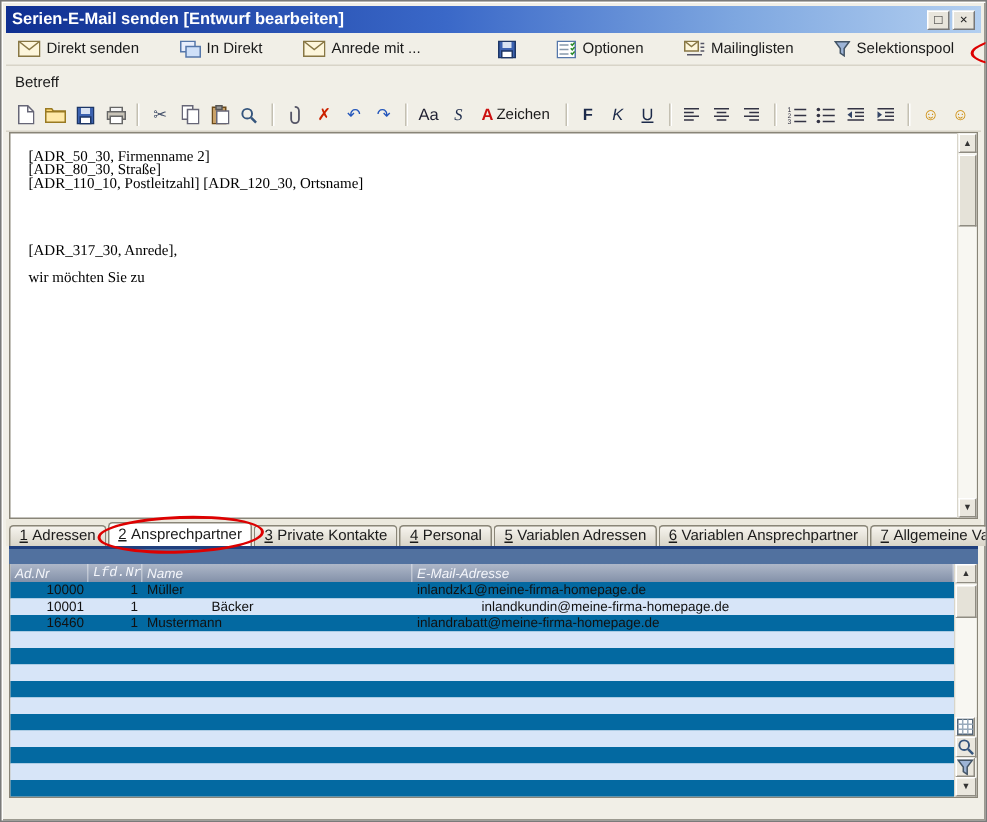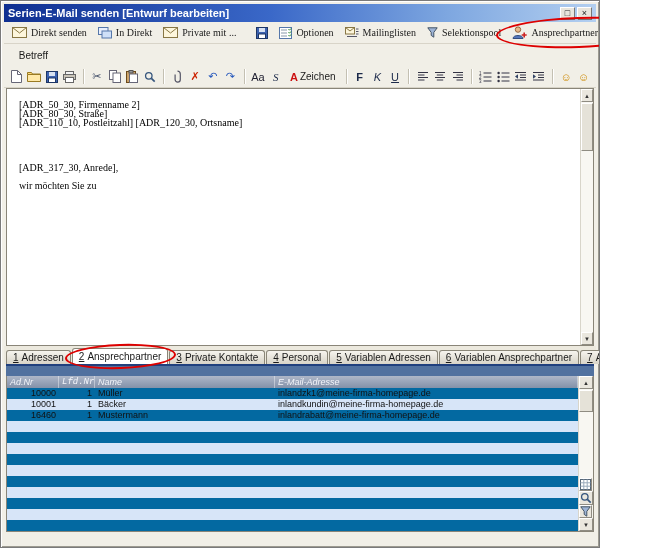--- a/index.html
+++ b/index.html
@@ -1,46 +1,46 @@
 <!DOCTYPE html>
 <html style="--ann: #dd0000;"><head>
 <meta charset="utf-8">
 <style>
   * { margin:0; padding:0; box-sizing:border-box; }
   body { font-family:"Liberation Sans", sans-serif; background:#ffffff; }
   :root { --ann:#dd0000; }
 
   .window{
-    position:relative; width:600px; height:548px;
+    position:relative; width:658px; height:548px;
     background:#f1efe7; border:1px solid #7a7a7a; padding:3px;
     box-shadow: inset 1px 1px 0 #ffffff, inset -1px -1px 0 #9c9a90;
     display:flex; flex-direction:column; overflow:hidden;
   }
 
   
   .titlebar{ flex:0 0 18px; display:flex; align-items:center; padding:0 4px;
     background:linear-gradient(90deg,#0f2f91 0%,#3a68c8 45%,#7ea7e0 75%,#b3cff0 100%);
     color:#fff; font-size:11px; font-weight:bold; }
   .titlebar .title{ flex:1; white-space:nowrap; overflow:hidden; }
   .wbtns{ display:flex; }
   .wbtn{ width:15px; height:13px; margin-left:2px; display:flex; align-items:center; justify-content:center;
     font-size:9px; line-height:1; color:#222; background:#e8e5dc;
     border:1px solid #fff; border-right-color:#777; border-bottom-color:#777; cursor:default; }
 
   
-  .toolbar{ flex:0 0 22px; display:flex; align-items:center; gap:1px; padding:1px 3px;
-    background:#f1efe7; border-bottom:1px solid #d8d4c8;font-family:Liberation Serif, serif; }
+  .toolbar{ flex:0 0 22px; display:flex; align-items:center; gap:17px; padding:1px 3px;
+    background:#f1efe7; border-bottom:1px solid #d8d4c8; }
   .tbtn{ position:relative; display:flex; align-items:center; gap:4px; height:19px; padding:0 4px;
     background:transparent; border:1px solid transparent; font-size:10px; color:#1a1a1a; white-space:nowrap; }
   .tsep{ width:1px; height:15px; background:#c4c0b2; box-shadow:1px 0 0 #fff; margin:0 4px; }
   .icon{ display:inline-flex; align-items:center; justify-content:center; }
 
   
   .subject-row{ flex:0 0 22px; display:flex; align-items:center; gap:8px; padding:2px 6px; background:#f1efe7; }
-  .subject-row label{ font-size:10px; color:#1a1a1a; width:38px;text-align:right; }
+  .subject-row label{ font-size:10px; color:#1a1a1a; width:38px; }
   .combo{ flex:1; display:flex; height:18px; border:1px solid #7f9db9; background:#fff; }
   .combo input{ flex:1; border:none; outline:none; font:11px "Liberation Sans",sans-serif; padding:1px 4px; color:#111; }
   .combo-btn{ width:16px; display:flex; align-items:center; justify-content:center;
     background:linear-gradient(#fdfefe,#d6e2f5); border-left:1px solid #7f9db9; }
   .arr{ width:0; height:0; border:3px solid transparent; border-top:4px solid #23385f; margin-top:4px; }
 
   
   .fmtbar{ flex:0 0 22px; display:flex; align-items:center; gap:1px; padding:1px 4px;
     background:#f1efe7; border-bottom:1px solid #d8d4c8; }
   .fbtn{ width:19px; height:19px; display:inline-flex; align-items:center; justify-content:center;
@@ -134,21 +134,21 @@
         </span>
         <span class="tlabel">In Direkt</span>
       </button>
       <button class="tbtn">
         <span class="icon">
           <svg width="15" height="11" viewBox="0 0 15 11">
             <rect x=".5" y=".5" width="14" height="10" fill="#fdf6dc" stroke="#887744"></rect>
             <path d="M.5.5l7 5.5 7-5.5" fill="none" stroke="#887744"></path>
           </svg>
         </span>
-        <span class="tlabel">Private mit ...</span>
+        <span class="tlabel">Anrede mit ...</span>
       </button>
       <span class="tsep"></span>
       <button class="tbtn">
         <span class="icon">
           <svg width="12" height="12" viewBox="0 0 12 12">
             <rect x=".5" y=".5" width="11" height="11" fill="#3c62b0" stroke="#1d3666"></rect>
             <rect x="3" y="1" width="6" height="4" fill="#d8e2f2"></rect>
             <rect x="2.5" y="7" width="7" height="4.5" fill="#fff" stroke="#1d3666"></rect>
           </svg>
         </span>
@@ -361,21 +361,21 @@
       <div class="gridbody" id="gridbody">
           <div class="grow even">
             <div class="gc num" style="width: 52px;">10000</div>
             <div class="gc num" style="width: 36px;">1</div>
             <div class="gc" style="width: 180px;">Müller</div>
             <div class="gc" style="flex: 1 1 0%;">inlandzk1@meine-firma-homepage.de</div>
           </div>
           <div class="grow odd">
             <div class="gc num" style="width: 52px;">10001</div>
             <div class="gc num" style="width: 36px;">1</div>
-            <div class="gc" style="width: 180px;">Bäcker</div>
+            <div class="gc" style="width: 180px; margin-left: 43px;">Bäcker</div>
             <div class="gc" style="flex: 1 1 0%;">inlandkundin@meine-firma-homepage.de</div>
           </div>
           <div class="grow even">
             <div class="gc num" style="width: 52px;">16460</div>
             <div class="gc num" style="width: 36px;">1</div>
             <div class="gc" style="width: 180px;">Mustermann</div>
             <div class="gc" style="flex: 1 1 0%;">inlandrabatt@meine-firma-homepage.de</div>
           </div>
           <div class="grow odd">
             <div class="gc num" style="width: 52px;"></div>

